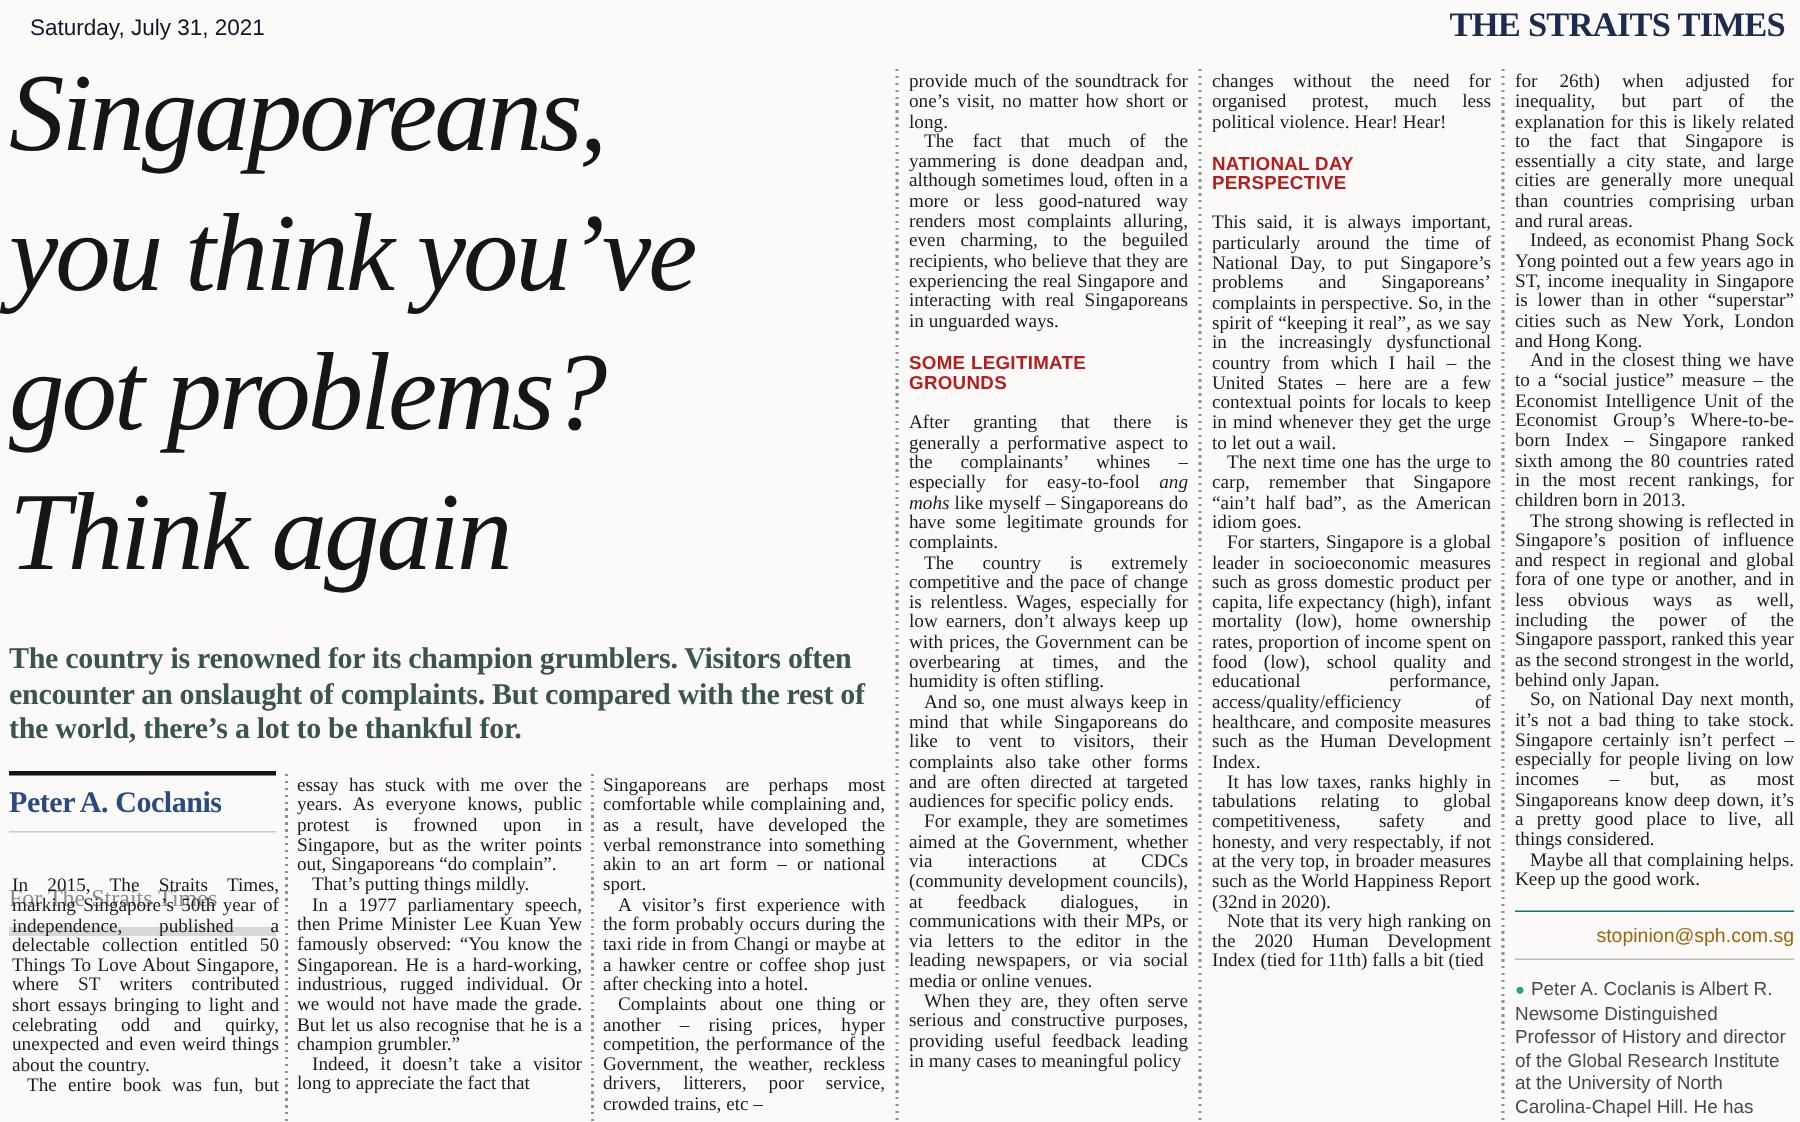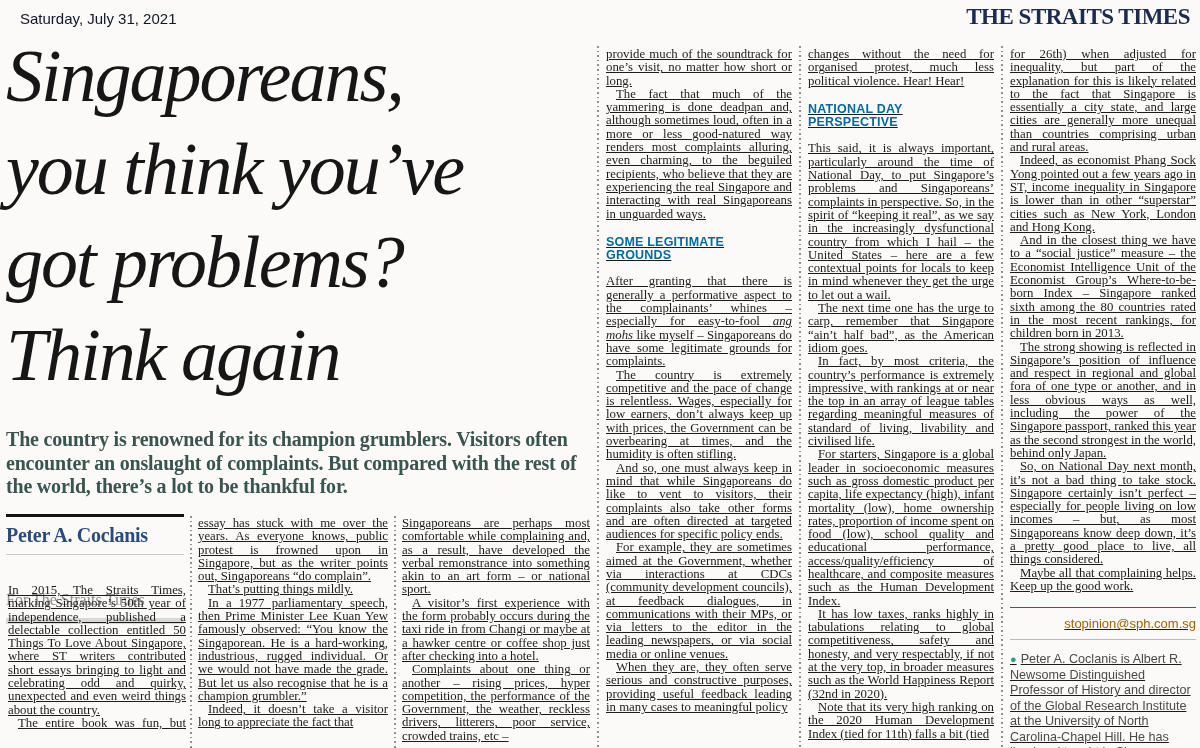--- a/index.html
+++ b/index.html
@@ -14,24 +14,24 @@
 
   .standfirst{position:absolute;left:6px;top:428px;width:600px;font-weight:bold;font-size:20px;line-height:23.5px;color:#3a544f;letter-spacing:-0.2px;}
 
   .byline{position:absolute;left:6px;top:514px;width:178px;}
   .byline .rule-heavy{border-top:3px solid #141414;margin-bottom:7px;}
   .byline .author{font-weight:bold;font-size:20px;color:#2a4a80;letter-spacing:-0.3px;}
   .byline .rule-thin{border-top:1px solid #c9c9c9;margin:7px 0 6px 0;}
   .byline .affil{font-size:16px;color:#8d8d8d;margin-top:36px;}
   .byline .rule-bar{height:6px;background:#d8d8d6;margin-top:9px;}
 
-  .col{position:absolute;font-size:12.8px;line-height:13.3px;color:#1c1c1c;text-align:justify;overflow:hidden;text-decoration:underline;}
+  .col{position:absolute;font-size:12.8px;line-height:13.3px;color:#1c1c1c;text-align:justify;overflow:hidden;}
   .col p{margin:0;}
   .col p.indent{text-indent:10px;}
-  .kicker{font-family:"Liberation Sans",sans-serif;font-weight:bold;font-size:12.5px;letter-spacing:0.2px;color:#0369a1;margin:15px 0 13px 0;text-align:left;}
+  .kicker{font-family:"Liberation Sans",sans-serif;font-weight:bold;font-size:12.5px;letter-spacing:0.2px;color:#b91c1c;margin:15px 0 13px 0;text-align:left;}
 
   #col-1{left:8px;top:584px;width:178px;height:148px;}
   #col-2{left:198px;top:517px;width:190px;height:231px;}
   #col-3{left:402px;top:517px;width:188px;height:231px;}
   #col-4{left:606px;top:48px;width:186px;height:700px;}
   #col-5{left:808px;top:48px;width:186px;height:700px;}
   #col-6{left:1010px;top:48px;width:186px;height:700px;}
 
   .divider{position:absolute;width:2px;bottom:0;
     background-image:repeating-linear-gradient(to bottom,#8f8f8f 0px,#8f8f8f 1.6px,transparent 1.6px,transparent 4.6px);}
@@ -94,21 +94,20 @@
       <p class="indent">The country is extremely competitive and the pace of change is relentless. Wages, especially for low earners, don’t always keep up with prices, the Government can be overbearing at times, and the humidity is often stifling.</p>
       <p class="indent">And so, one must always keep in mind that while Singaporeans do like to vent to visitors, their complaints also take other forms and are often directed at targeted audiences for specific policy ends.</p>
       <p class="indent">For example, they are sometimes aimed at the Government, whether via interactions at CDCs (community development councils), at feedback dialogues, in communications with their MPs, or via letters to the editor in the leading newspapers, or via social media or online venues.</p>
       <p class="indent">When they are, they often serve serious and constructive purposes, providing useful feedback leading in many cases to meaningful policy</p>
     </div>
   <div class="col" id="col-5">
       <p class="">changes without the need for organised protest, much less political violence. Hear! Hear!</p>
       <h3 class="kicker">NATIONAL DAY PERSPECTIVE</h3>
       <p class="">This said, it is always important, particularly around the time of National Day, to put Singapore’s problems and Singaporeans’ complaints in perspective. So, in the spirit of “keeping it real”, as we say in the increasingly dysfunctional country from which I hail – the United States – here are a few contextual points for locals to keep in mind whenever they get the urge to let out a wail.</p>
       <p class="indent">The next time one has the urge to carp, remember that Singapore “ain’t half bad”, as the American idiom goes.</p>
-      <p class="indent">In fact, by most criteria, the country’s performance is extremely impressive, with rankings at or near the top in an array of league tables regarding meaningful measures of standard of living, livability and civilised life.</p>
       <p class="indent">For starters, Singapore is a global leader in socioeconomic measures such as gross domestic product per capita, life expectancy (high), infant mortality (low), home ownership rates, proportion of income spent on food (low), school quality and educational performance, access/quality/efficiency of healthcare, and composite measures such as the Human Development Index.</p>
       <p class="indent">It has low taxes, ranks highly in tabulations relating to global competitiveness, safety and honesty, and very respectably, if not at the very top, in broader measures such as the World Happiness Report (32nd in 2020).</p>
       <p class="indent">Note that its very high ranking on the 2020 Human Development Index (tied for 11th) falls a bit (tied</p>
     </div>
   <div class="col" id="col-6">
       <p class="">for 26th) when adjusted for inequality, but part of the explanation for this is likely related to the fact that Singapore is essentially a city state, and large cities are generally more unequal than countries comprising urban and rural areas.</p>
       <p class="indent">Indeed, as economist Phang Sock Yong pointed out a few years ago in ST, income inequality in Singapore is lower than in other “superstar” cities such as New York, London and Hong Kong.</p>
       <p class="indent">And in the closest thing we have to a “social justice” measure – the Economist Intelligence Unit of the Economist Group’s Where-to-be-born Index – Singapore ranked sixth among the 80 countries rated in the most recent rankings, for children born in 2013.</p>
       <p class="indent">The strong showing is reflected in Singapore’s position of influence and respect in regional and global fora of one type or another, and in less obvious ways as well, including the power of the Singapore passport, ranked this year as the second strongest in the world, behind only Japan.</p>
       <p class="indent">So, on National Day next month, it’s not a bad thing to take stock. Singapore certainly isn’t perfect – especially for people living on low incomes – but, as most Singaporeans know deep down, it’s a pretty good place to live, all things considered.</p>

